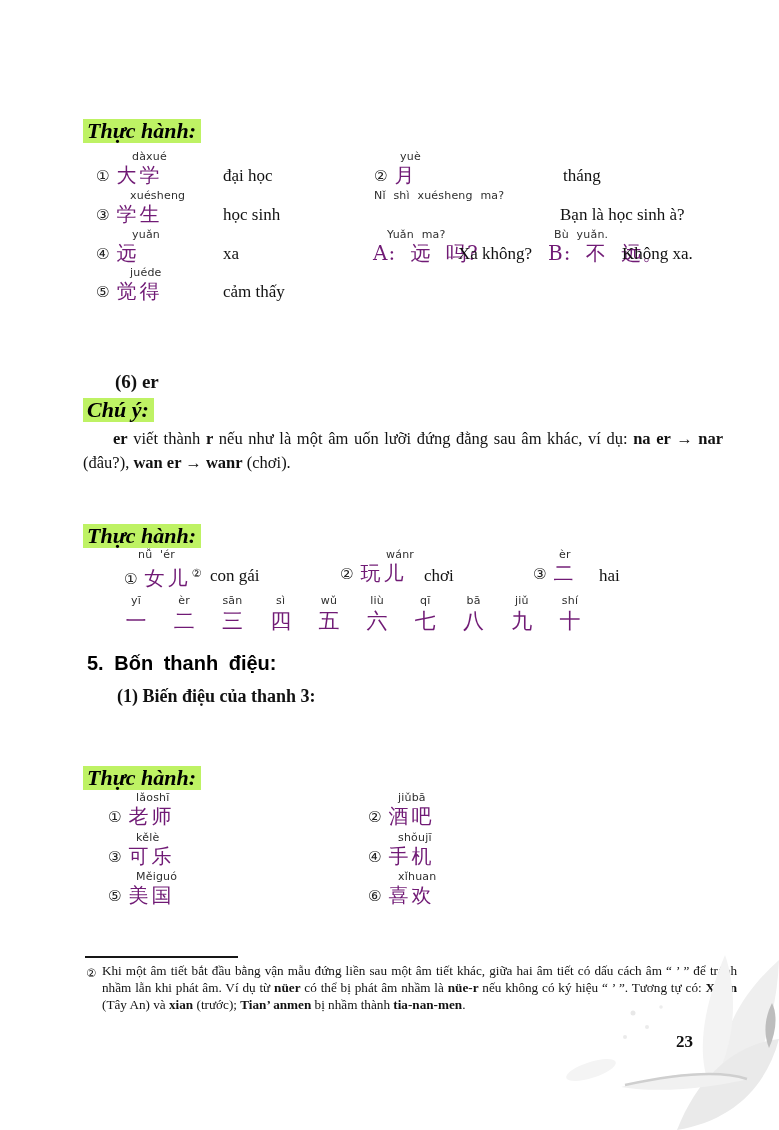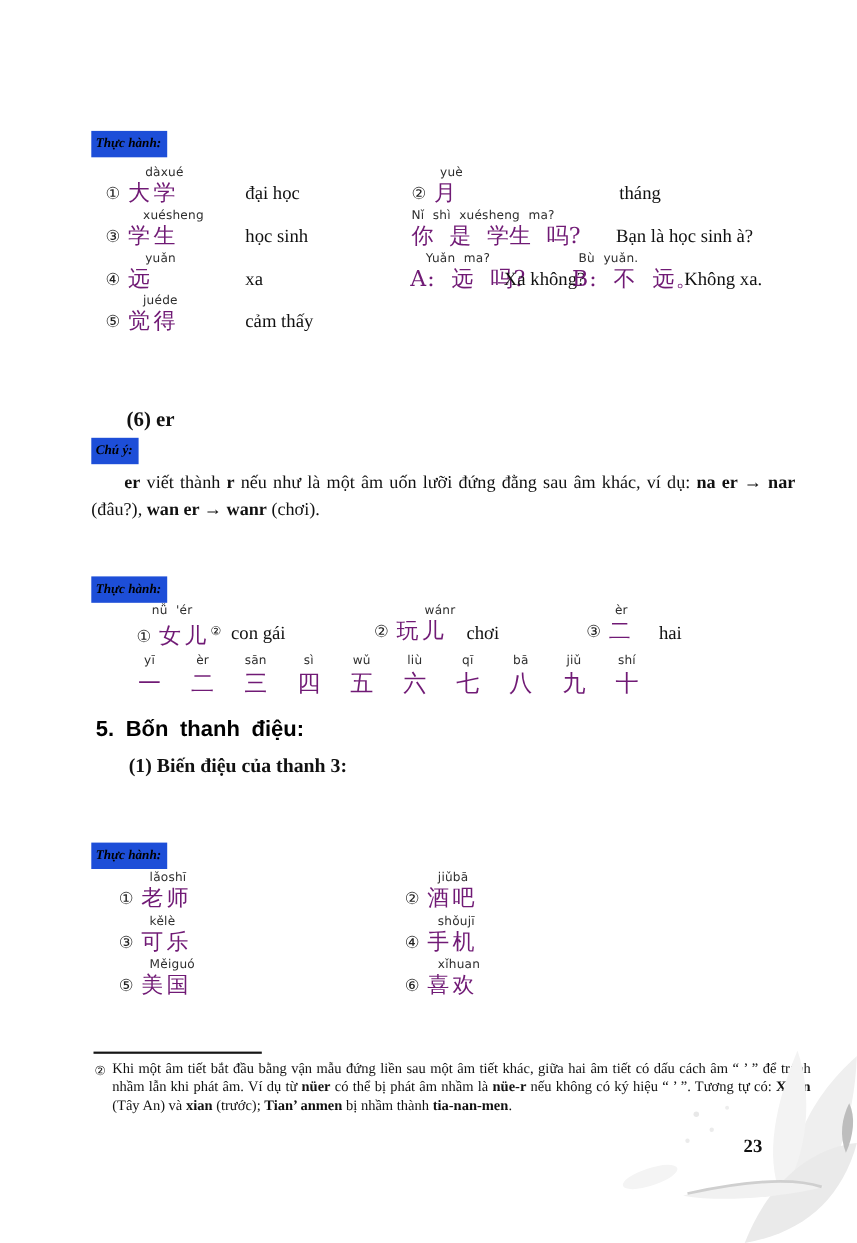--- a/index.html
+++ b/index.html
@@ -3,23 +3,23 @@
 <meta charset="utf-8">
 <style>
   html,body{margin:0;padding:0;background:#ffffff;}
   .page{position:relative;width:779px;height:1130px;background:#ffffff;overflow:hidden;
         font-family:"Liberation Serif",serif;color:#111;}
   .header-bar{position:absolute;left:444px;top:75px;width:322px;height:24px;
         background:linear-gradient(to right,#ededed 0%,#c2c2c2 35%,#8f8f8f 100%);
         display:flex;align-items:center;justify-content:center;
         font-family:"Liberation Sans",sans-serif;font-weight:bold;font-size:16px;
         letter-spacing:-0.2px;color:#0a0a0a;white-space:nowrap;}
-  .hl-label{position:absolute;background:#1d4ed8;color:#000;
+  .hl-label{position:absolute;background:#bef264;color:#000;
         font-family:"Liberation Serif",serif;font-style:italic;font-weight:bold;
-        font-size:12px;line-height:21px;padding:1px 5px 2px 4px;white-space:nowrap;}
+        font-size:22px;line-height:21px;padding:1px 5px 2px 4px;white-space:nowrap;}
   .entry{position:absolute;white-space:nowrap;}
   .pinyin{font-family:"DejaVu Sans","Liberation Sans",sans-serif;font-size:11px;
         line-height:13px;color:#2e2e2e;letter-spacing:0.2px;word-spacing:4px;white-space:nowrap;}
   .main{font-size:20px;line-height:25px;white-space:nowrap;}
   .num{font-family:"DejaVu Sans","Liberation Sans",sans-serif;font-size:15px;
         margin-right:7px;color:#222;vertical-align:1px;}
   .hanzi{font-family:"DejaVu Serif","Liberation Serif",serif;font-size:20px;
         letter-spacing:3px;color:#701a75;}
   .sent{letter-spacing:0;word-spacing:8px;}
   .mixed{letter-spacing:1px;word-spacing:7px;}
@@ -77,31 +77,30 @@
   <div class="viet" style="left:223px;top:282px">cảm thấy</div>
 
   <div class="entry" style="left:374px;top:150px">
     <div class="pinyin" style="margin-left:26px">yuè</div>
     <div class="main"><span class="num">②</span><span class="hanzi">月</span></div>
   </div>
   <div class="viet" style="left:563px;top:166px">tháng</div>
 
   <div class="entry" style="left:374px;top:189px">
     <div class="pinyin">Nǐ shì xuésheng ma?</div>
-    <div class="main"><span class="hanzi sent">你 是 学生 吗?</span></div>
   </div>
   <div class="viet" style="left:560px;top:205px">Bạn là học sinh à?</div>
 
   <div class="entry" style="left:373px;top:228px">
     <div class="pinyin" style="margin-left:14px">Yuǎn ma?</div>
     <div class="main"><span class="hanzi mixed">A: 远 吗?</span></div>
   </div>
   <div class="viet" style="left:458px;top:244px">Xa không?</div>
 
-  <div class="entry" style="left:520px;top:228px">
+  <div class="entry" style="left:548px;top:228px">
     <div class="pinyin" style="margin-left:6px">Bù yuǎn.</div>
     <div class="main"><span class="hanzi mixed">B: 不 远。</span></div>
   </div>
   <div class="viet" style="left:622px;top:244px">Không xa.</div>
 
   <div class="er-head">(6) er</div>
   <div class="hl-label" style="left:83px;top:398px">Chú ý:</div>
   <div class="para" style="left:83px;top:427px;width:640px"><b>er</b><span> viết thành </span><b>r</b><span> nếu như là một âm uốn lưỡi đứng đằng sau âm khác, ví dụ: </span><b>na er → nar</b><span> (đâu?), </span><b>wan er → wanr</b><span> (chơi).</span></div>
 
   <div class="hl-label" style="left:83px;top:524px">Thực hành:</div>

